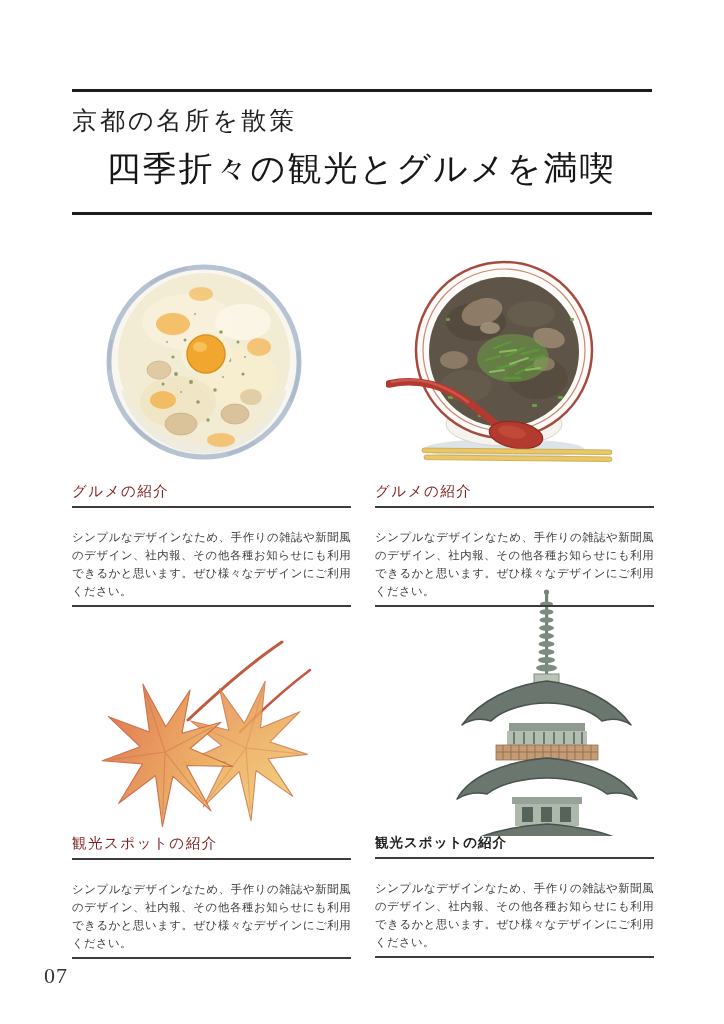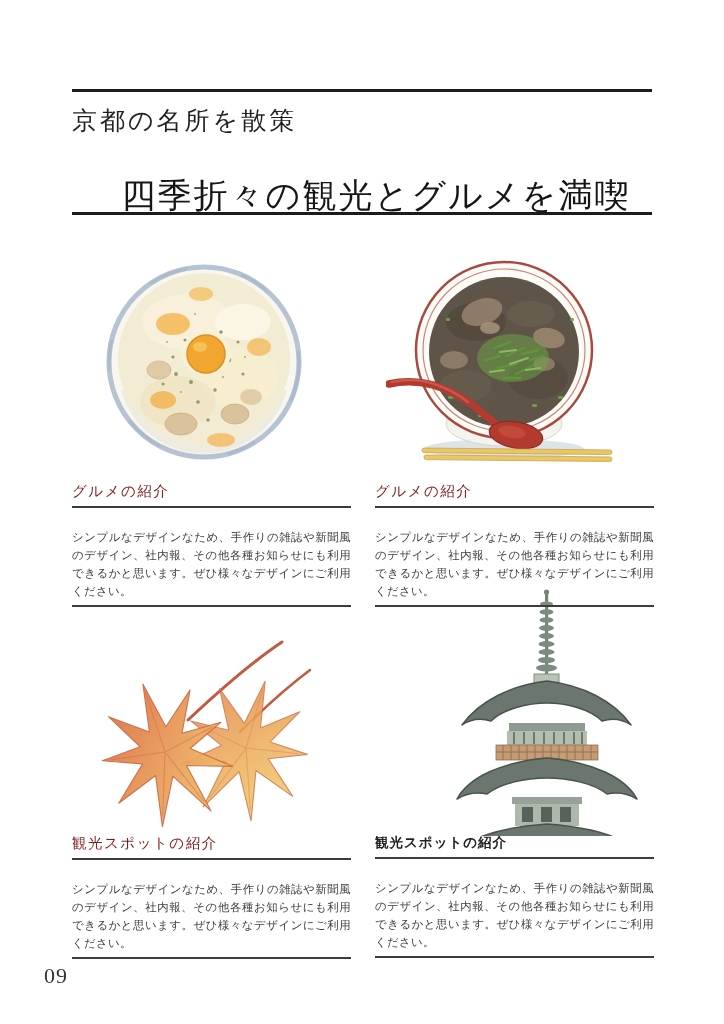--- a/index.html
+++ b/index.html
@@ -9,22 +9,22 @@
   }
   
   .header-rule{position:absolute;left:72px;width:580px;height:3px;background:#1c1c1c;}
   .rule-top{top:89px;}
   .rule-bottom{top:212px;}
   .subtitle{
     position:absolute;left:72px;top:104px;width:580px;
     font-size:25px;letter-spacing:3px;color:#1f1f1f;
   }
   .title{
-    position:absolute;left:56px;top:146px;width:640px;text-align:center;
-    font-size:34px;letter-spacing:2px;color:#161616;margin-top:27px;
+    position:absolute;left:41px;top:146px;width:640px;text-align:center;
+    font-size:34px;letter-spacing:2px;color:#161616;
   }
   
   .illus{position:absolute;}
   .illus-rice{left:103px;top:262px;}
   .illus-soup{left:386px;top:256px;}
   .illus-leaves{left:70px;top:640px;}
   .illus-pagoda{left:452px;top:586px;}
   
   .text-block{position:absolute;width:279px;}
   .tb-r1{top:482px;}
@@ -283,15 +283,15 @@
     <div class="tb-rule"></div>
   </div>
 
   <div class="text-block tb-r2 tb-right">
     <div class="section-heading gothic">観光スポットの紹介</div>
     <div class="tb-rule"></div>
     <div class="section-body">シンプルなデザインなため、手作りの雑誌や新聞風のデザイン、社内報、その他各種お知らせにも利用できるかと思います。ぜひ様々なデザインにご利用ください。</div>
     <div class="tb-rule"></div>
   </div>
 
-  <div class="page-number">09</div>
+  <div class="page-number">07</div>
 
 </div>
 
 </body></html>

